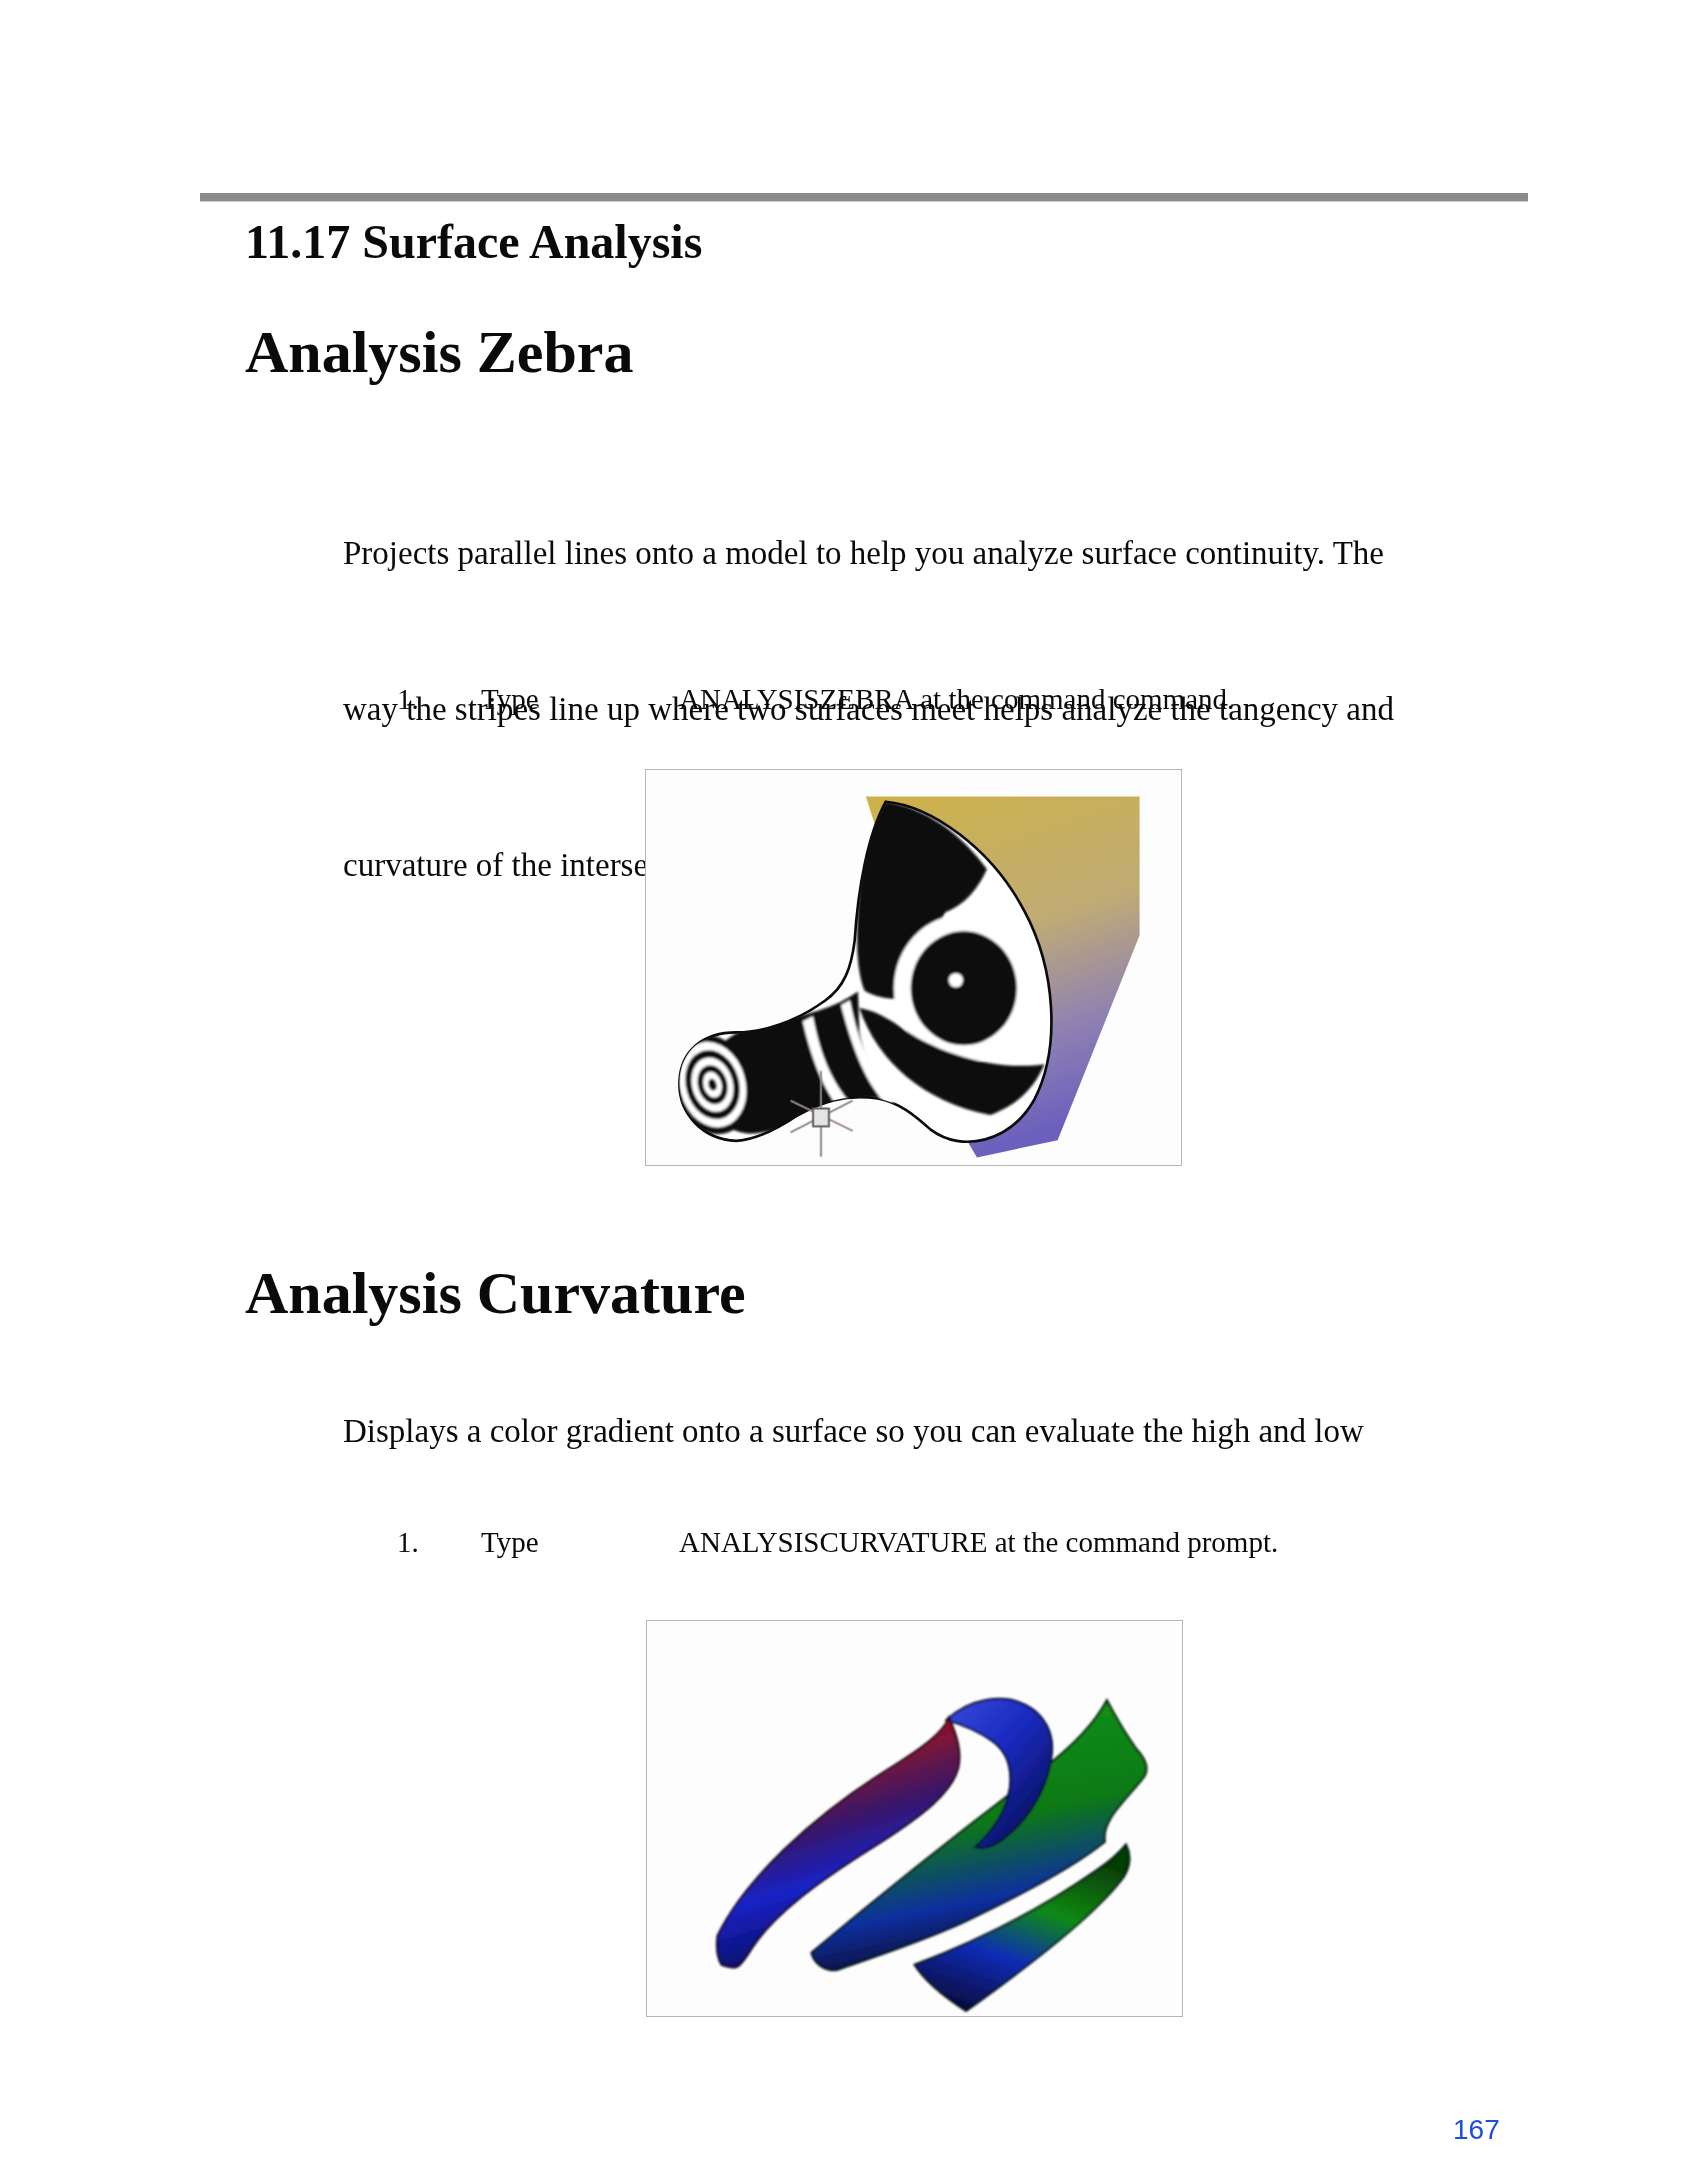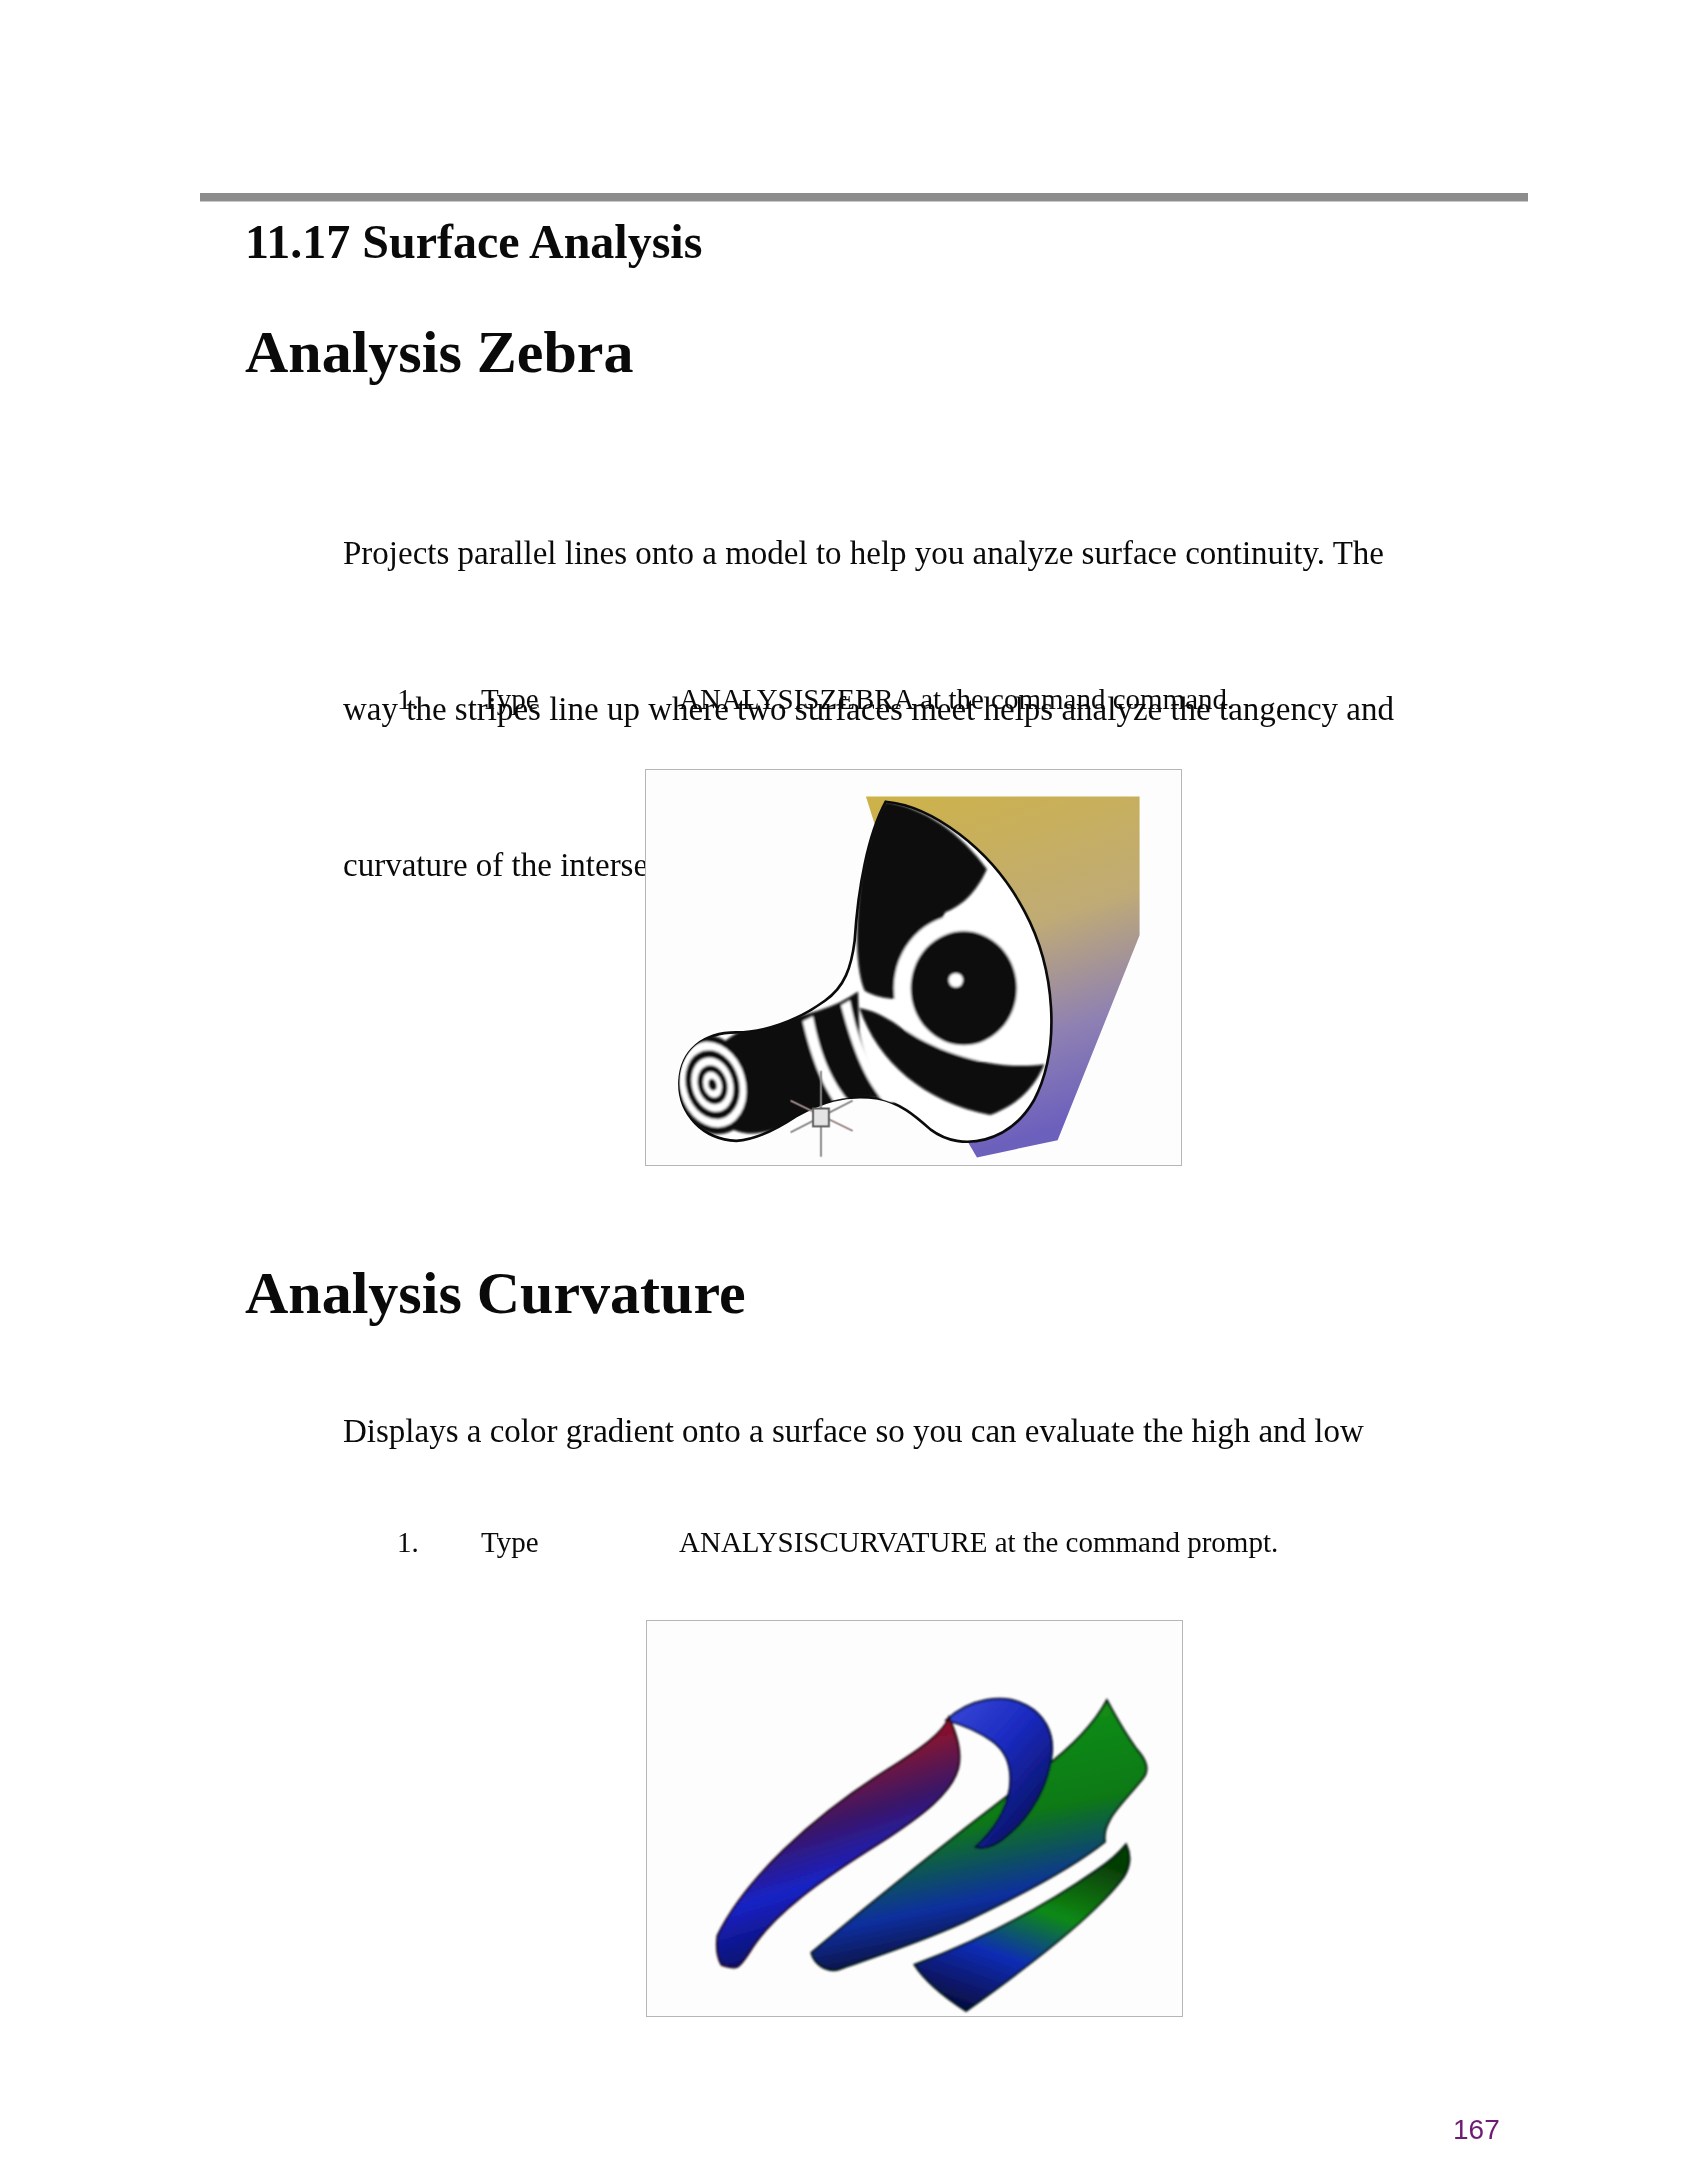--- a/index.html
+++ b/index.html
@@ -48,21 +48,21 @@
   .figure{
     position:absolute;width:537px;height:397px;
     border:1.3px solid #b6b6b6;background:#fdfdfd;box-sizing:border-box;
   }
   .zebra-figure{left:645px;top:769px;}
   .curvature-figure{left:646px;top:1620px;}
   .figure svg{display:block;}
   .page-number{
     position:absolute;left:1453px;top:2114px;
     font-family:"Liberation Sans", sans-serif;
-    font-size:28px;color:#701a75;
+    font-size:28px;color:#1d4ed8;
   }
 </style>
 </head>
 <body>
 
 <div class="page">
 
   <div class="header-rule"></div>
 
   <h1 class="section-title">11.17 Surface Analysis</h1>

